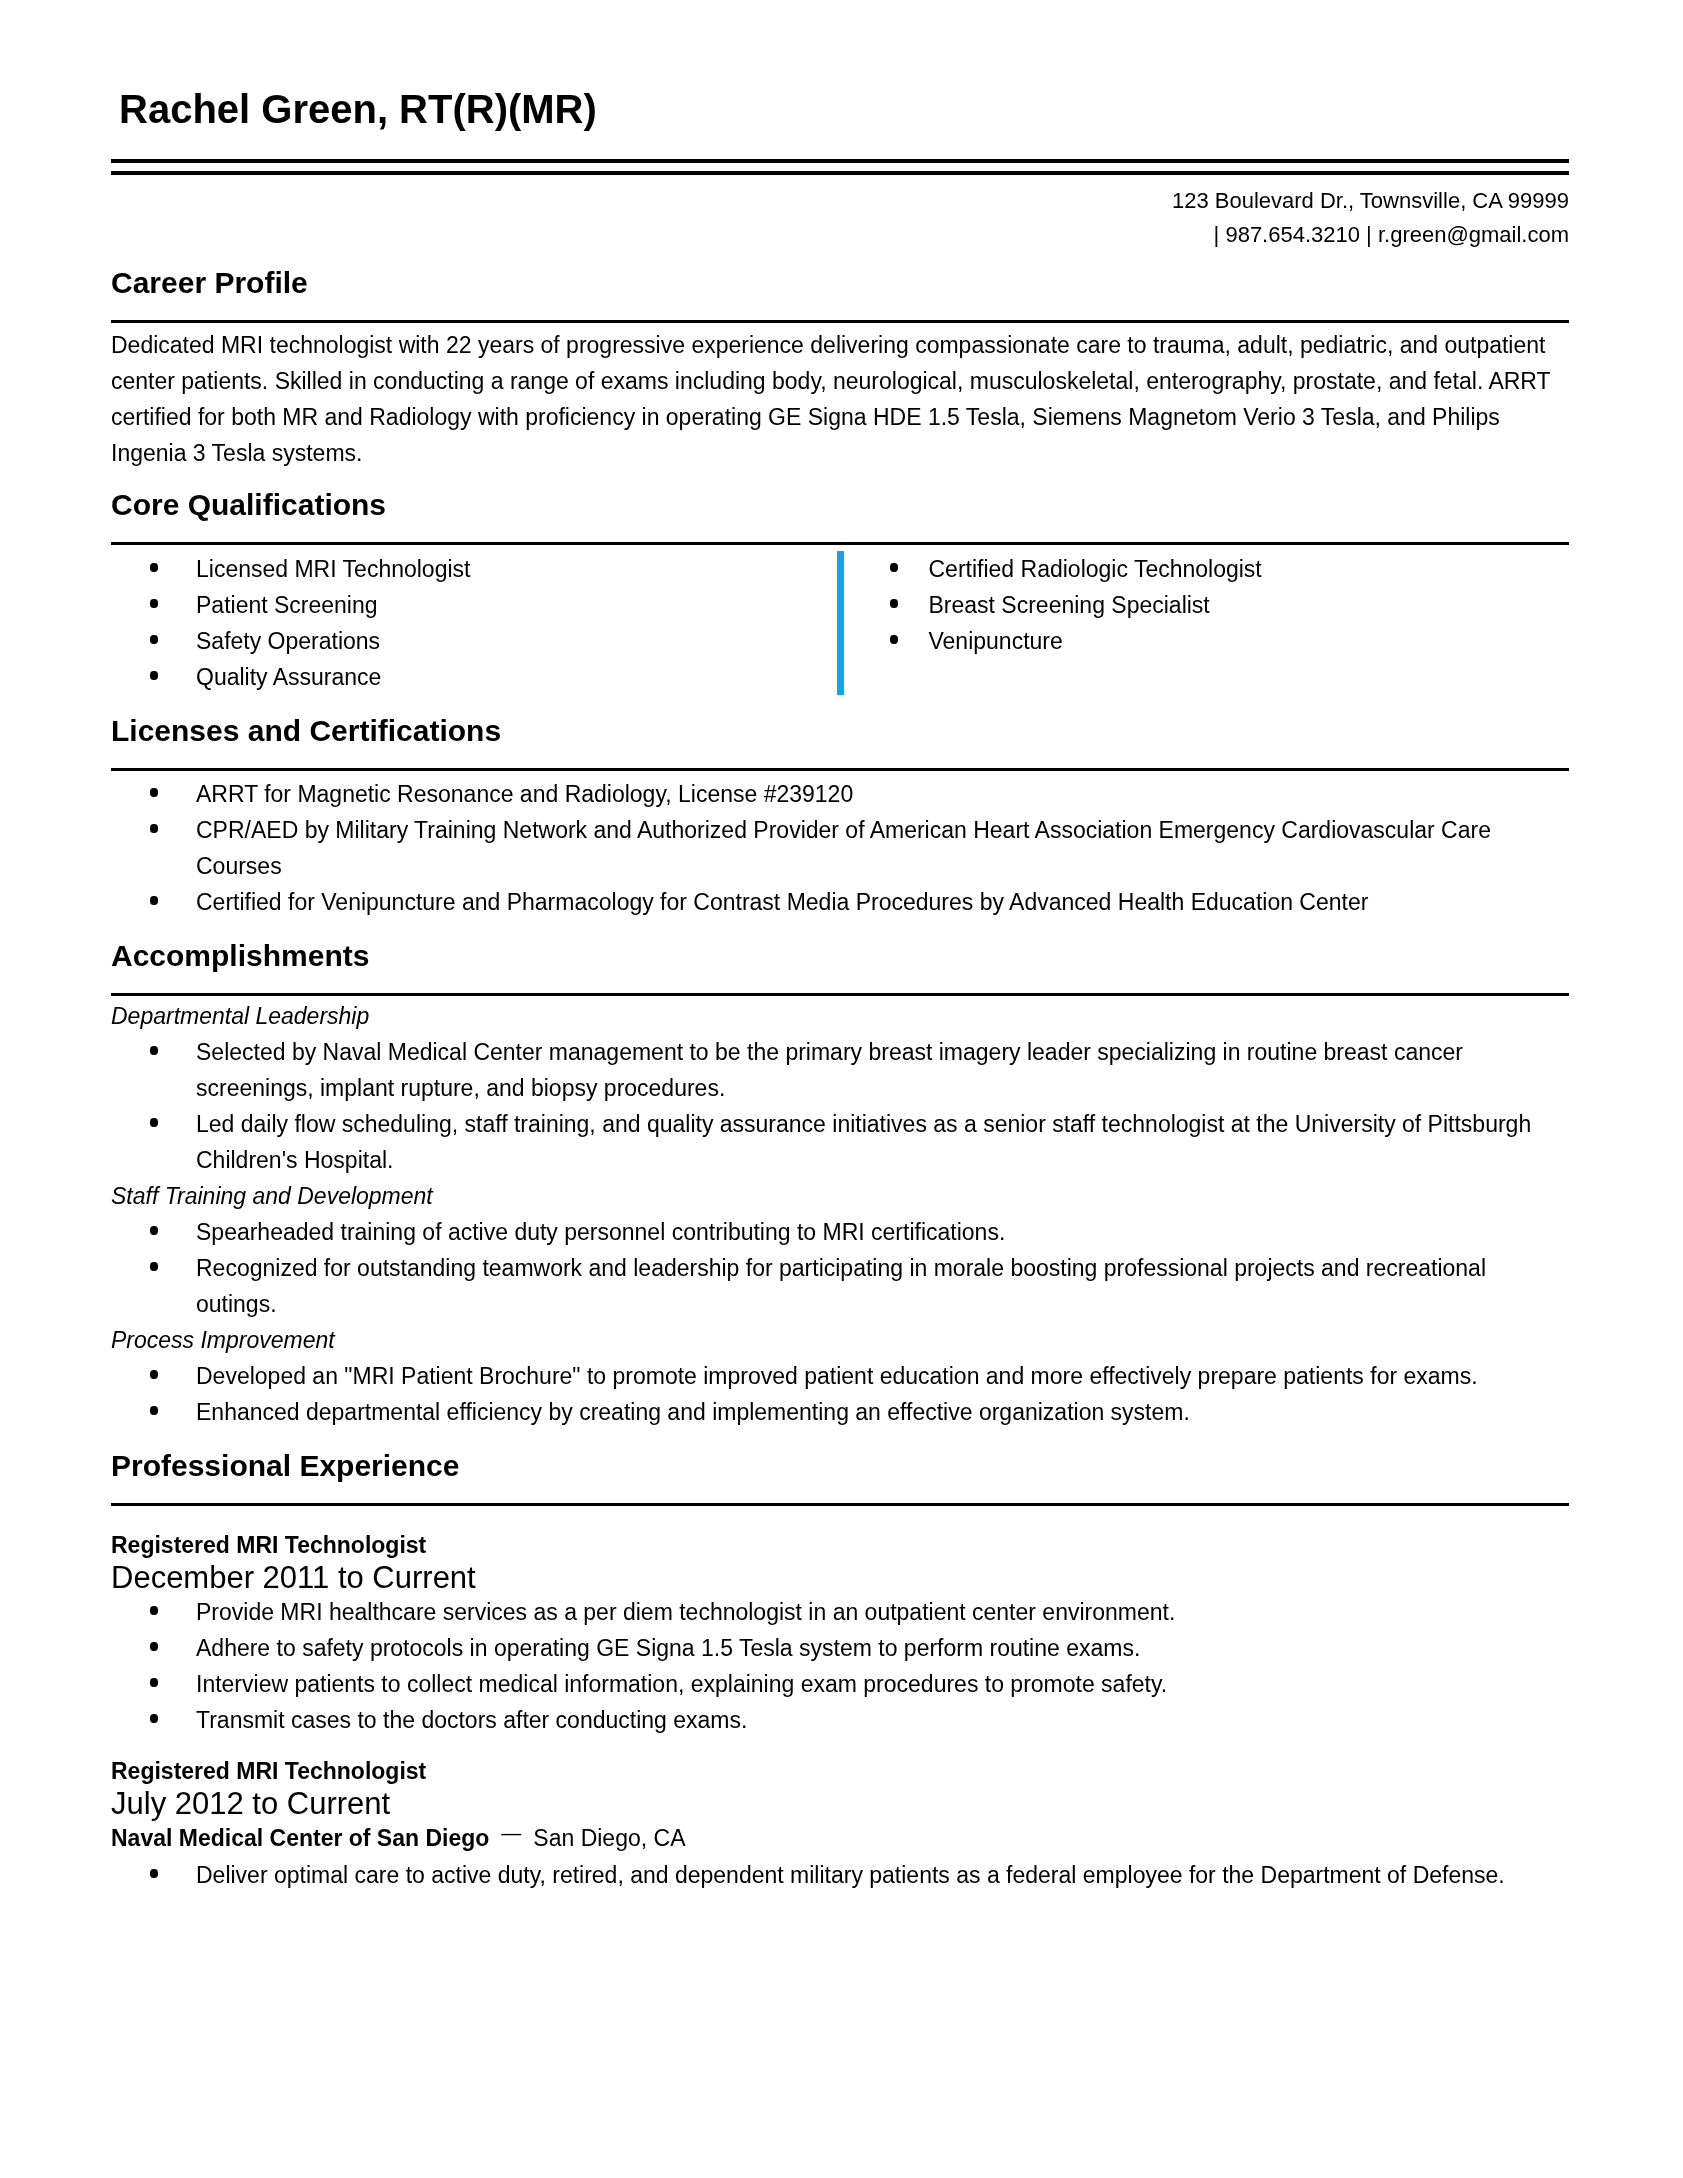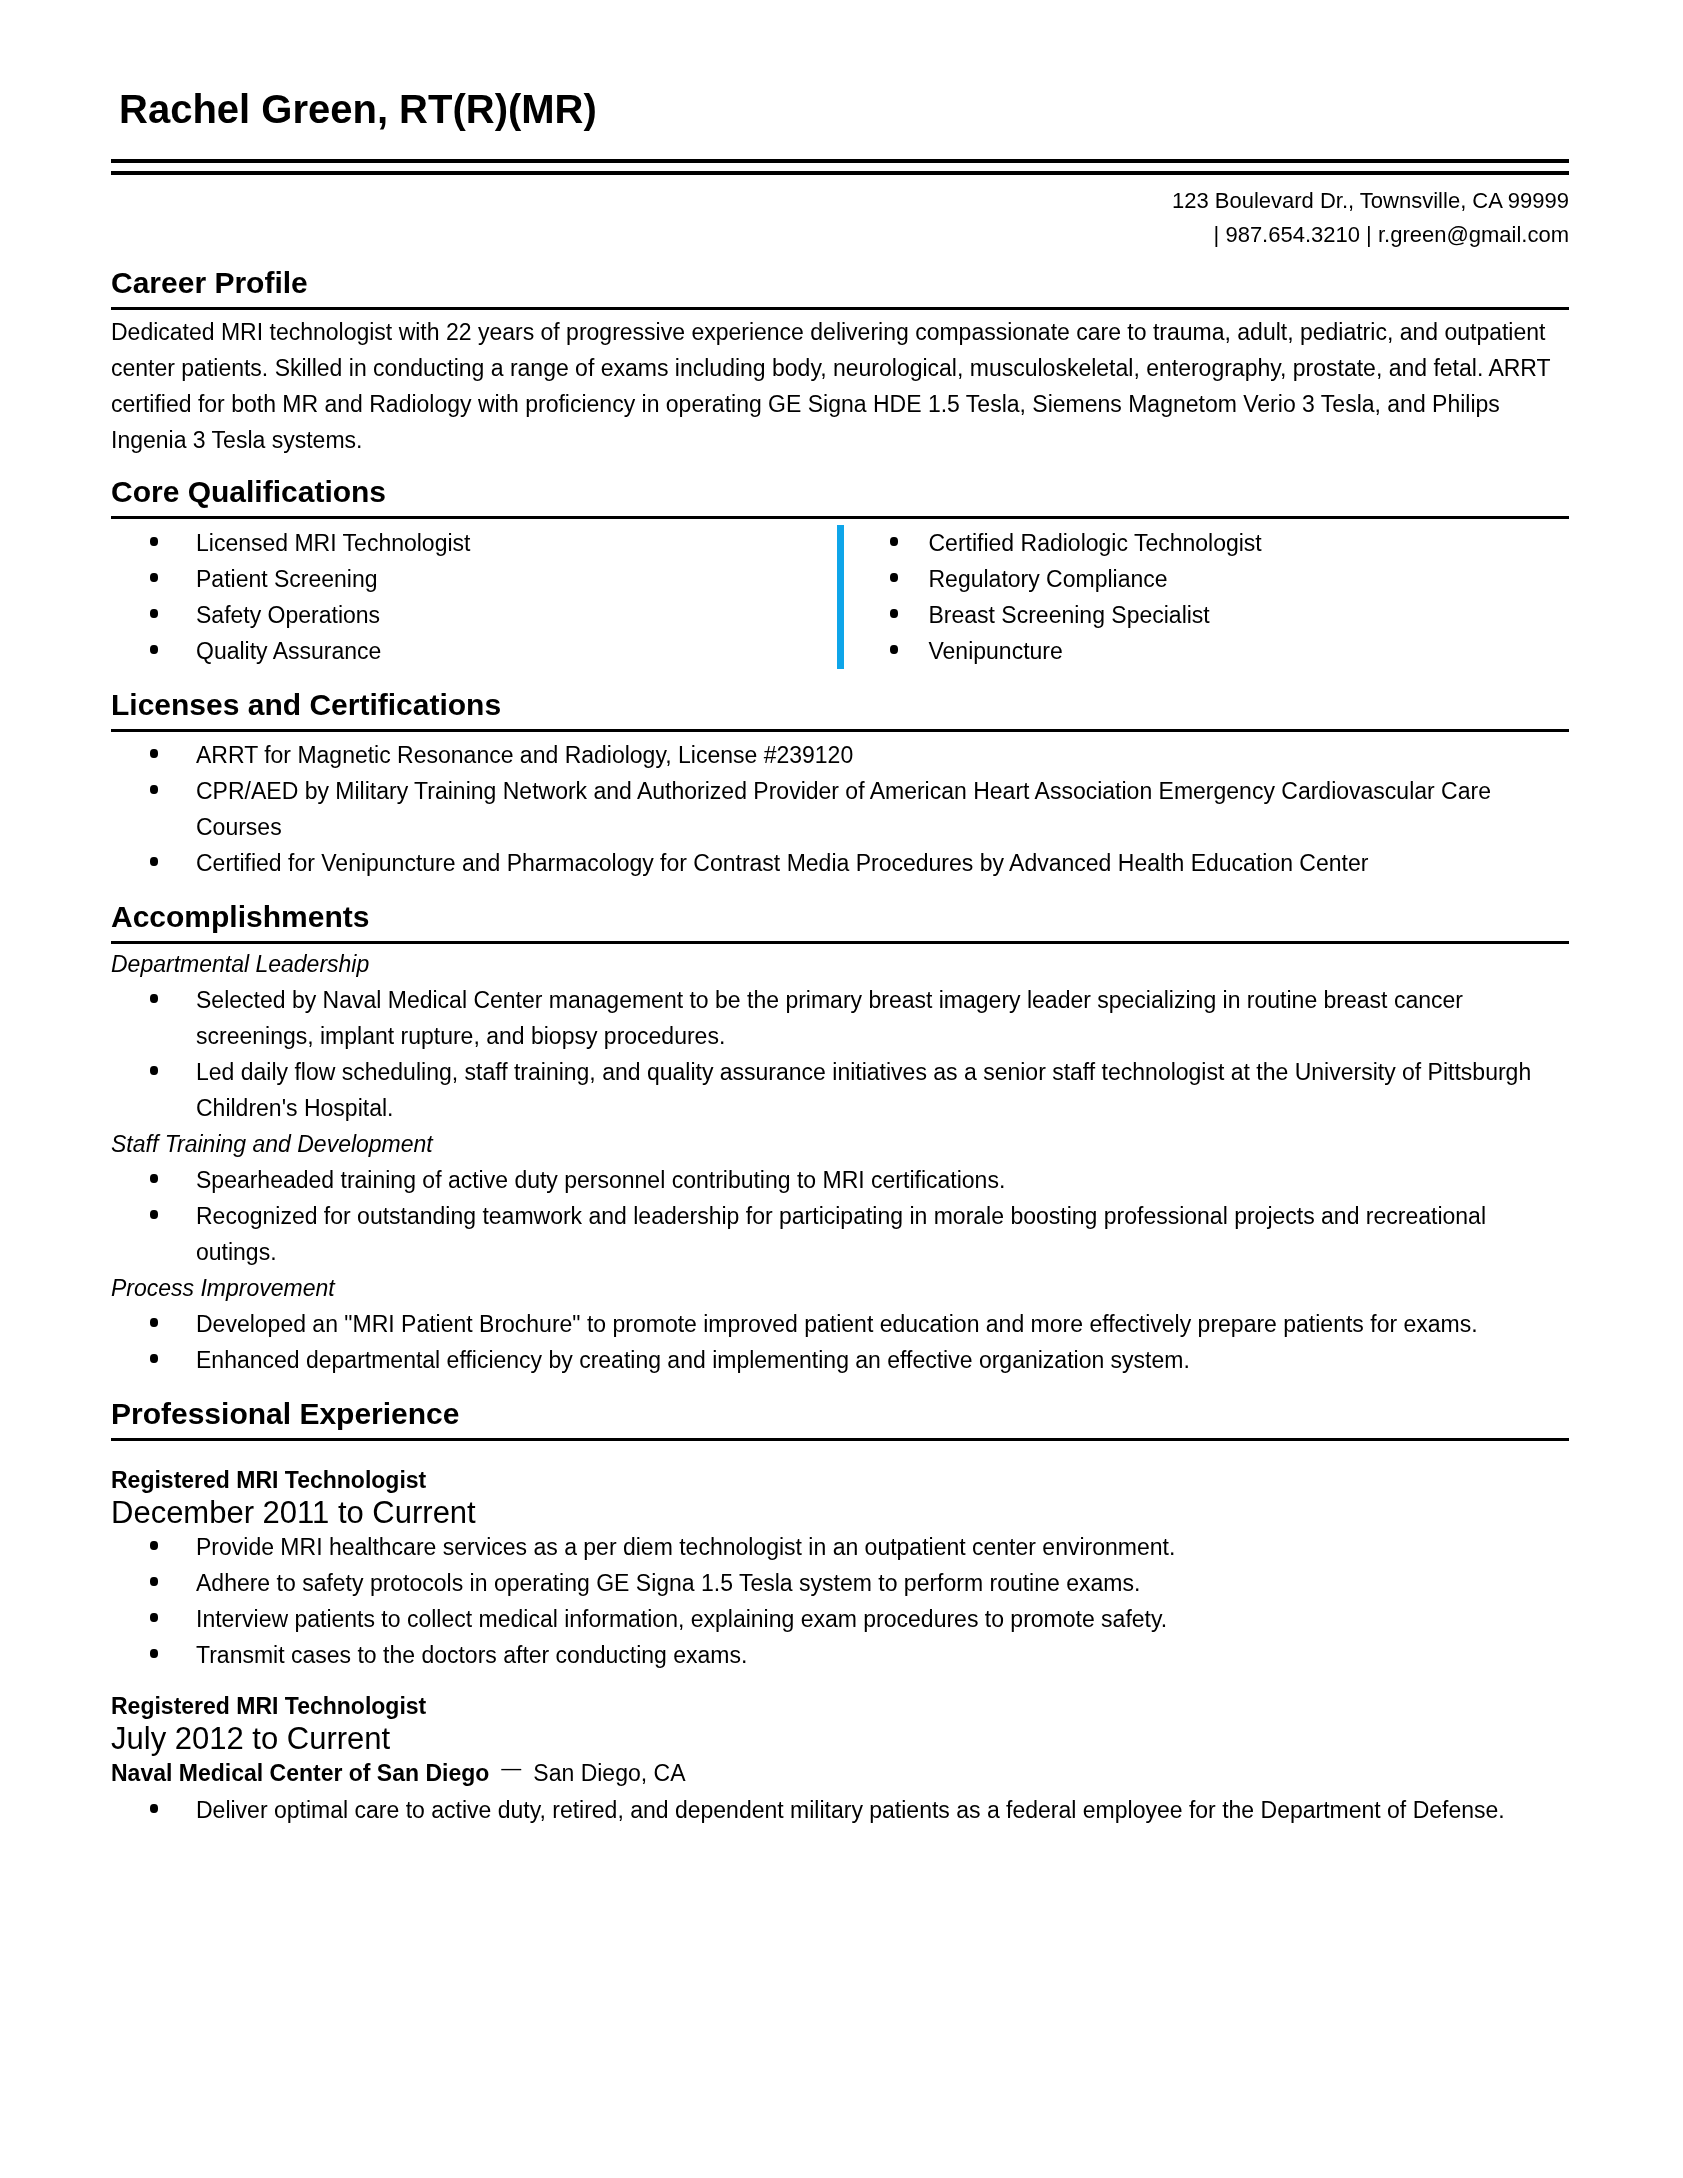--- a/index.html
+++ b/index.html
@@ -16,21 +16,21 @@
   .rule1 { top: 159px; }
   .rule2 { top: 171px; height: 4px; }
   .contact {
     position: absolute; top: 184px; right: 0; text-align: right;
     font-size: 22px; line-height: 34px;
   }
   .content { position: absolute; top: 265px; left: 0; width: 1458px; }
   .section { margin: 0; }
   .section-title {
     font-size: 30px; font-weight: bold; line-height: 36px; margin: 0;
-    padding-bottom: 6px; border-bottom: 3px solid #000;
+    padding-bottom: 19px; border-bottom: 3px solid #000;
   }
   .body-text { font-size: 23px; line-height: 36px; margin: 0; }
   .profile { padding-top: 4px; }
   ul.bullets { list-style: none; margin: 0; padding: 0; }
   ul.bullets li {
     position: relative; padding-left: 85px; font-size: 23px; line-height: 36px;
   }
   ul.bullets li .dot {
     position: absolute; left: 39px; top: 12px; width: 8px; height: 9px;
     background: #000; border-radius: 45%;
@@ -78,21 +78,20 @@
           <ul class="bullets" id="quals-left">
               <li><span class="dot"></span><span>Licensed MRI Technologist</span></li>
               <li><span class="dot"></span><span>Patient Screening</span></li>
               <li><span class="dot"></span><span>Safety Operations</span></li>
               <li><span class="dot"></span><span>Quality Assurance</span></li>
             </ul>
         </div>
         <div class="col right">
           <ul class="bullets" id="quals-right">
               <li><span class="dot"></span><span>Certified Radiologic Technologist</span></li>
-              <li><span class="dot"></span><span>Regulatory Compliance</span></li>
               <li><span class="dot"></span><span>Breast Screening Specialist</span></li>
               <li><span class="dot"></span><span>Venipuncture</span></li>
             </ul>
         </div>
       </div>
     </section>
 
     <div class="gap2"></div>
 
     <section class="section">

